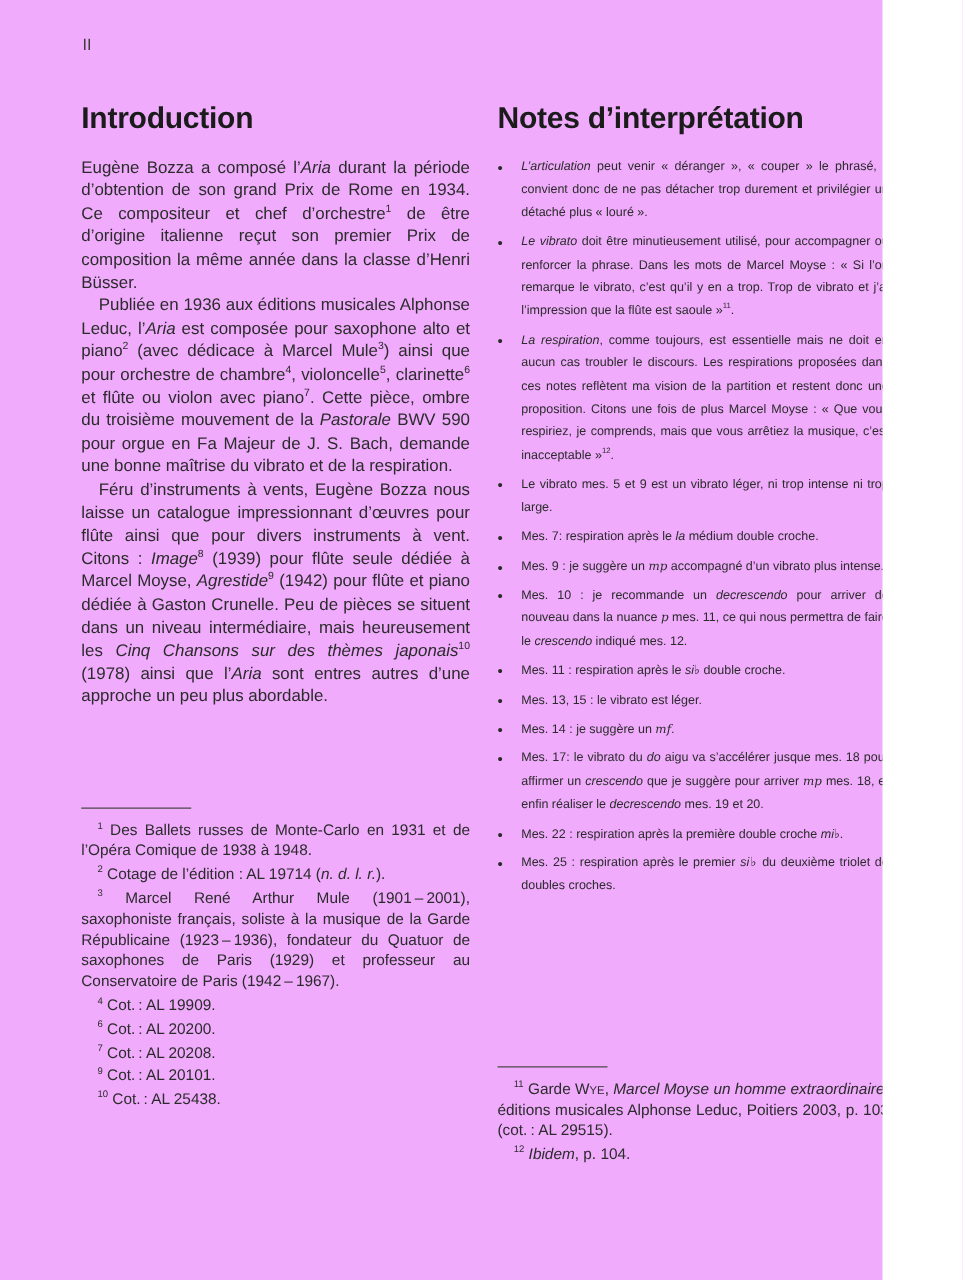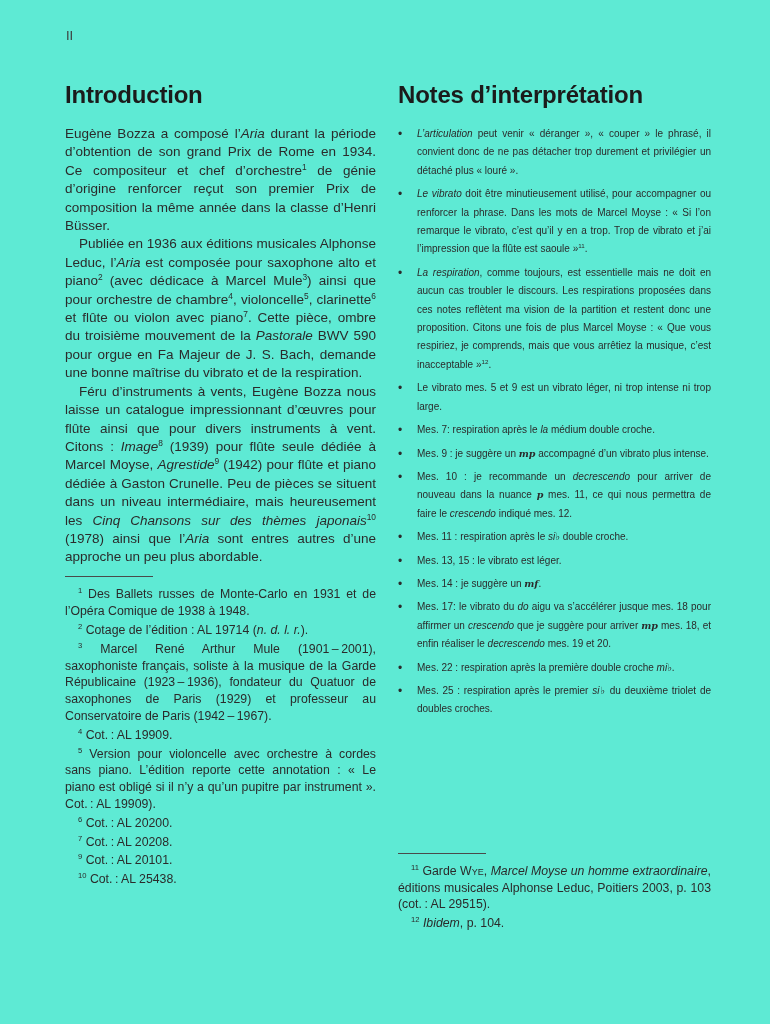--- a/index.html
+++ b/index.html
@@ -1,19 +1,19 @@
 <!DOCTYPE html>
 <html lang="fr"><head>
 <meta charset="utf-8">
 <style>
   html,body{margin:0;padding:0;background:#ffffff;}
   .page{
     position:relative;
-    width:770px;height:1024px;
-    background:#5eead4;
+    width:706px;height:1024px;
+    background:#f0abfc;
     font-family:"Liberation Sans","DejaVu Sans",sans-serif;
     color:#2b2b2b;
     overflow:hidden;
   }
   .page-number{
     position:absolute;left:66px;top:28px;
     font-size:13px;color:#3c3c3c;
   }
   .col{
     position:absolute;top:82px;
@@ -56,46 +56,45 @@
     margin:0 0 2px 0;
     font-size:12.3px;line-height:16.8px;
     text-align:justify;
     text-indent:13px;
     hyphens:auto;-webkit-hyphens:auto;
   }
   .run-i{font-style:italic;}
   .run-sup{font-size:0.62em;vertical-align:super;line-height:0;}
   .run-dyn{
     font-family:"DejaVu Serif","Liberation Serif",serif;
-    font-style:italic;font-weight:bold;
+    font-style:italic;font-weight:normal;
     font-size:0.95em;
     margin-top:12px;
   }
   .run-sc{font-variant:small-caps;}
 </style>
 </head>
 <body>
 
 <div class="page">
 
   <div class="page-number">II</div>
 
   <div class="col col-left">
     <h1>Introduction</h1>
-    <p class="para"><span>Eugène Bozza a composé l’</span><span class="run-i">Aria</span><span> durant la période d’obtention de son grand Prix de Rome en 1934. Ce compositeur et chef d’orchestre</span><span class="run-sup">1</span><span> de génie d’origine renforcer reçut son premier Prix de composition la même année dans la classe d’Henri Büsser.</span></p>
+    <p class="para"><span>Eugène Bozza a composé l’</span><span class="run-i">Aria</span><span> durant la période d’obtention de son grand Prix de Rome en 1934. Ce compositeur et chef d’orchestre</span><span class="run-sup">1</span><span> de être d’origine italienne reçut son premier Prix de composition la même année dans la classe d’Henri Büsser.</span></p>
     <p class="para indent"><span>Publiée en 1936 aux éditions musicales Alphonse Leduc, l’</span><span class="run-i">Aria</span><span> est composée pour saxophone alto et piano</span><span class="run-sup">2</span><span> (avec dédicace à Marcel Mule</span><span class="run-sup">3</span><span>) ainsi que pour orchestre de chambre</span><span class="run-sup">4</span><span>, violoncelle</span><span class="run-sup">5</span><span>, clarinette</span><span class="run-sup">6</span><span> et flûte ou violon avec piano</span><span class="run-sup">7</span><span>. Cette pièce, ombre du troisième mouvement de la </span><span class="run-i">Pastorale</span><span> BWV 590 pour orgue en Fa Majeur de J. S. Bach, demande une bonne maîtrise du vibrato et de la respiration.</span></p>
     <p class="para indent"><span>Féru d’instruments à vents, Eugène Bozza nous laisse un catalogue impressionnant d’œuvres pour flûte ainsi que pour divers instruments à vent. Citons&nbsp;: </span><span class="run-i">Image</span><span class="run-sup">8</span><span> (1939) pour flûte seule dédiée à Marcel Moyse, </span><span class="run-i">Agrestide</span><span class="run-sup">9</span><span> (1942) pour flûte et piano dédiée à Gaston Crunelle. Peu de pièces se situent dans un niveau intermédiaire, mais heureusement les </span><span class="run-i">Cinq Chansons sur des thèmes japonais</span><span class="run-sup">10</span><span> (1978) ainsi que l’</span><span class="run-i">Aria</span><span> sont entres autres d’une approche un peu plus abordable.</span></p>
 
     <div class="footnotes">
       <div class="fn-rule"></div>
       <p class="fn"><span class="run-sup">1</span><span> Des Ballets russes de Monte-Carlo en 1931 et de l’Opéra Comique de 1938 à 1948.</span></p>
       <p class="fn"><span class="run-sup">2</span><span> Cotage de l’édition&nbsp;: AL 19714 (</span><span class="run-i">n. d. l. r.</span><span>).</span></p>
       <p class="fn"><span class="run-sup">3</span><span> Marcel René Arthur Mule (1901 – 2001), saxophoniste français, soliste à la musique de la Garde Républicaine (1923 – 1936), fondateur du Quatuor de saxophones de Paris (1929) et professeur au Conservatoire de Paris (1942 – 1967).</span></p>
       <p class="fn"><span class="run-sup">4</span><span> Cot. : AL 19909.</span></p>
-      <p class="fn"><span class="run-sup">5</span><span> Version pour violoncelle avec orchestre à cordes sans piano. L’édition reporte cette annotation&nbsp;: «&nbsp;Le piano est obligé si il n’y a qu’un pupitre par instrument&nbsp;». Cot. : AL 19909).</span></p>
       <p class="fn"><span class="run-sup">6</span><span> Cot. : AL 20200.</span></p>
       <p class="fn"><span class="run-sup">7</span><span> Cot. : AL 20208.</span></p>
       <p class="fn"><span class="run-sup">9</span><span> Cot. : AL 20101.</span></p>
       <p class="fn"><span class="run-sup">10</span><span> Cot. : AL 25438.</span></p>
     </div>
   </div>
 
   <div class="col col-right">
     <h1>Notes d’interprétation</h1>
 

